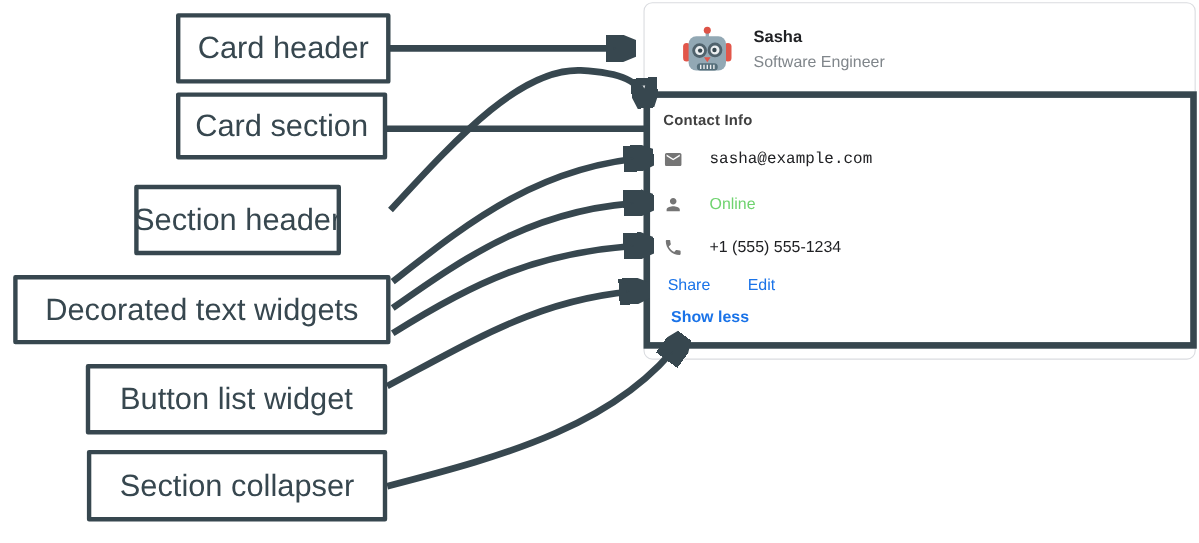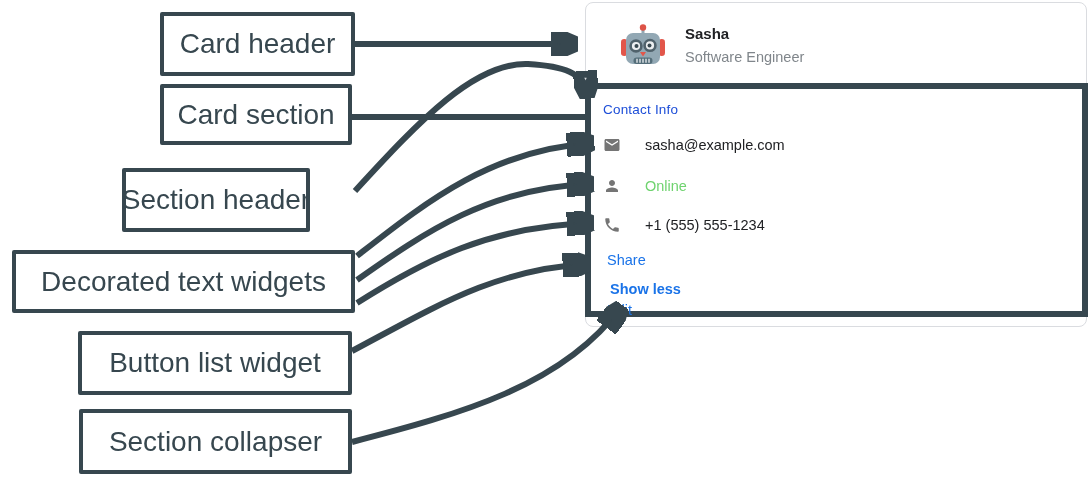--- a/index.html
+++ b/index.html
@@ -24,29 +24,29 @@
   
   .card{position:absolute;left:585px;top:2px;width:502px;height:325px;background:#fff;
         border:1px solid #dadce0;border-radius:8px;z-index:1;box-sizing:border-box;}
   .card-header{position:absolute;left:16px;top:0;width:100%;height:81px;}
   .avatar{position:absolute;left:17px;top:19px;width:48px;height:48px;}
   .person-name{position:absolute;left:83px;top:22px;font-size:15px;font-weight:600;color:#202124;}
   .person-sub{position:absolute;left:83px;top:46px;font-size:14.5px;color:#80868b;}
 
   .card-section{position:absolute;left:585px;top:83px;width:503px;height:234px;background:#fff;
                 border:6px solid #37474f;z-index:3;box-sizing:border-box;}
-  .section-title{position:absolute;left:12px;top:13px;font-size:13.5px;font-weight:400;
-                 color:#1d4ed8;letter-spacing:.2px;}
+  .section-title{position:absolute;left:12px;top:13px;font-size:13.5px;font-weight:700;
+                 color:#404040;letter-spacing:.2px;}
   .drow{position:absolute;left:12px;display:flex;align-items:center;height:24px;}
   .drow .icon{width:18px;height:18px;flex:0 0 18px;}
   .drow .dtext{margin-left:24px;font-size:14.5px;color:#202124;}
   #row-email{top:44px;}
   #row-online{top:85px;}
   #row-phone{top:124px;}
-  .btn-row{position:absolute;left:16px;top:163px;display:flex;gap:34px;flex-direction:column;}
+  .btn-row{position:absolute;left:16px;top:163px;display:flex;gap:34px;}
   .txt-btn{font-size:14.5px;font-weight:500;color:#1a73e8;cursor:pointer;}
   .collapser{position:absolute;left:19px;top:192px;font-size:14.5px;font-weight:700;
              color:#1a73e8;cursor:pointer;}
 </style>
 </head>
 <body>
 
 <div class="canvas">
 
   <svg class="arrows" width="1090" height="494" viewBox="0 0 1090 494">
@@ -99,21 +99,21 @@
     </div>
   </div>
 
   <div class="card-section">
     <div class="section-title">Contact Info</div>
 
     <div class="drow" id="row-email">
       <svg class="icon" viewBox="0 0 24 24">
         <path fill="#757575" d="M20 4H4c-1.1 0-2 .9-2 2v12c0 1.1.9 2 2 2h16c1.1 0 2-.9 2-2V6c0-1.1-.9-2-2-2zm0 4l-8 5-8-5V6l8 5 8-5v2z"></path>
       </svg>
-      <span class="dtext" style="color: rgb(32, 33, 36);">sasha@example.com</span>
+      <span class="dtext" style="color: rgb(32, 33, 36); font-family: Liberation Mono, monospace;">sasha@example.com</span>
     </div>
 
     <div class="drow" id="row-online">
       <svg class="icon" viewBox="0 0 24 24">
         <path fill="#757575" d="M12 12c2.21 0 4-1.79 4-4s-1.79-4-4-4-4 1.79-4 4 1.79 4 4 4zm0 2c-2.67 0-8 1.34-8 4v2h16v-2c0-2.66-5.33-4-8-4z"></path>
       </svg>
       <span class="dtext" style="color: rgb(111, 211, 111);">Online</span>
     </div>
 
     <div class="drow" id="row-phone">

